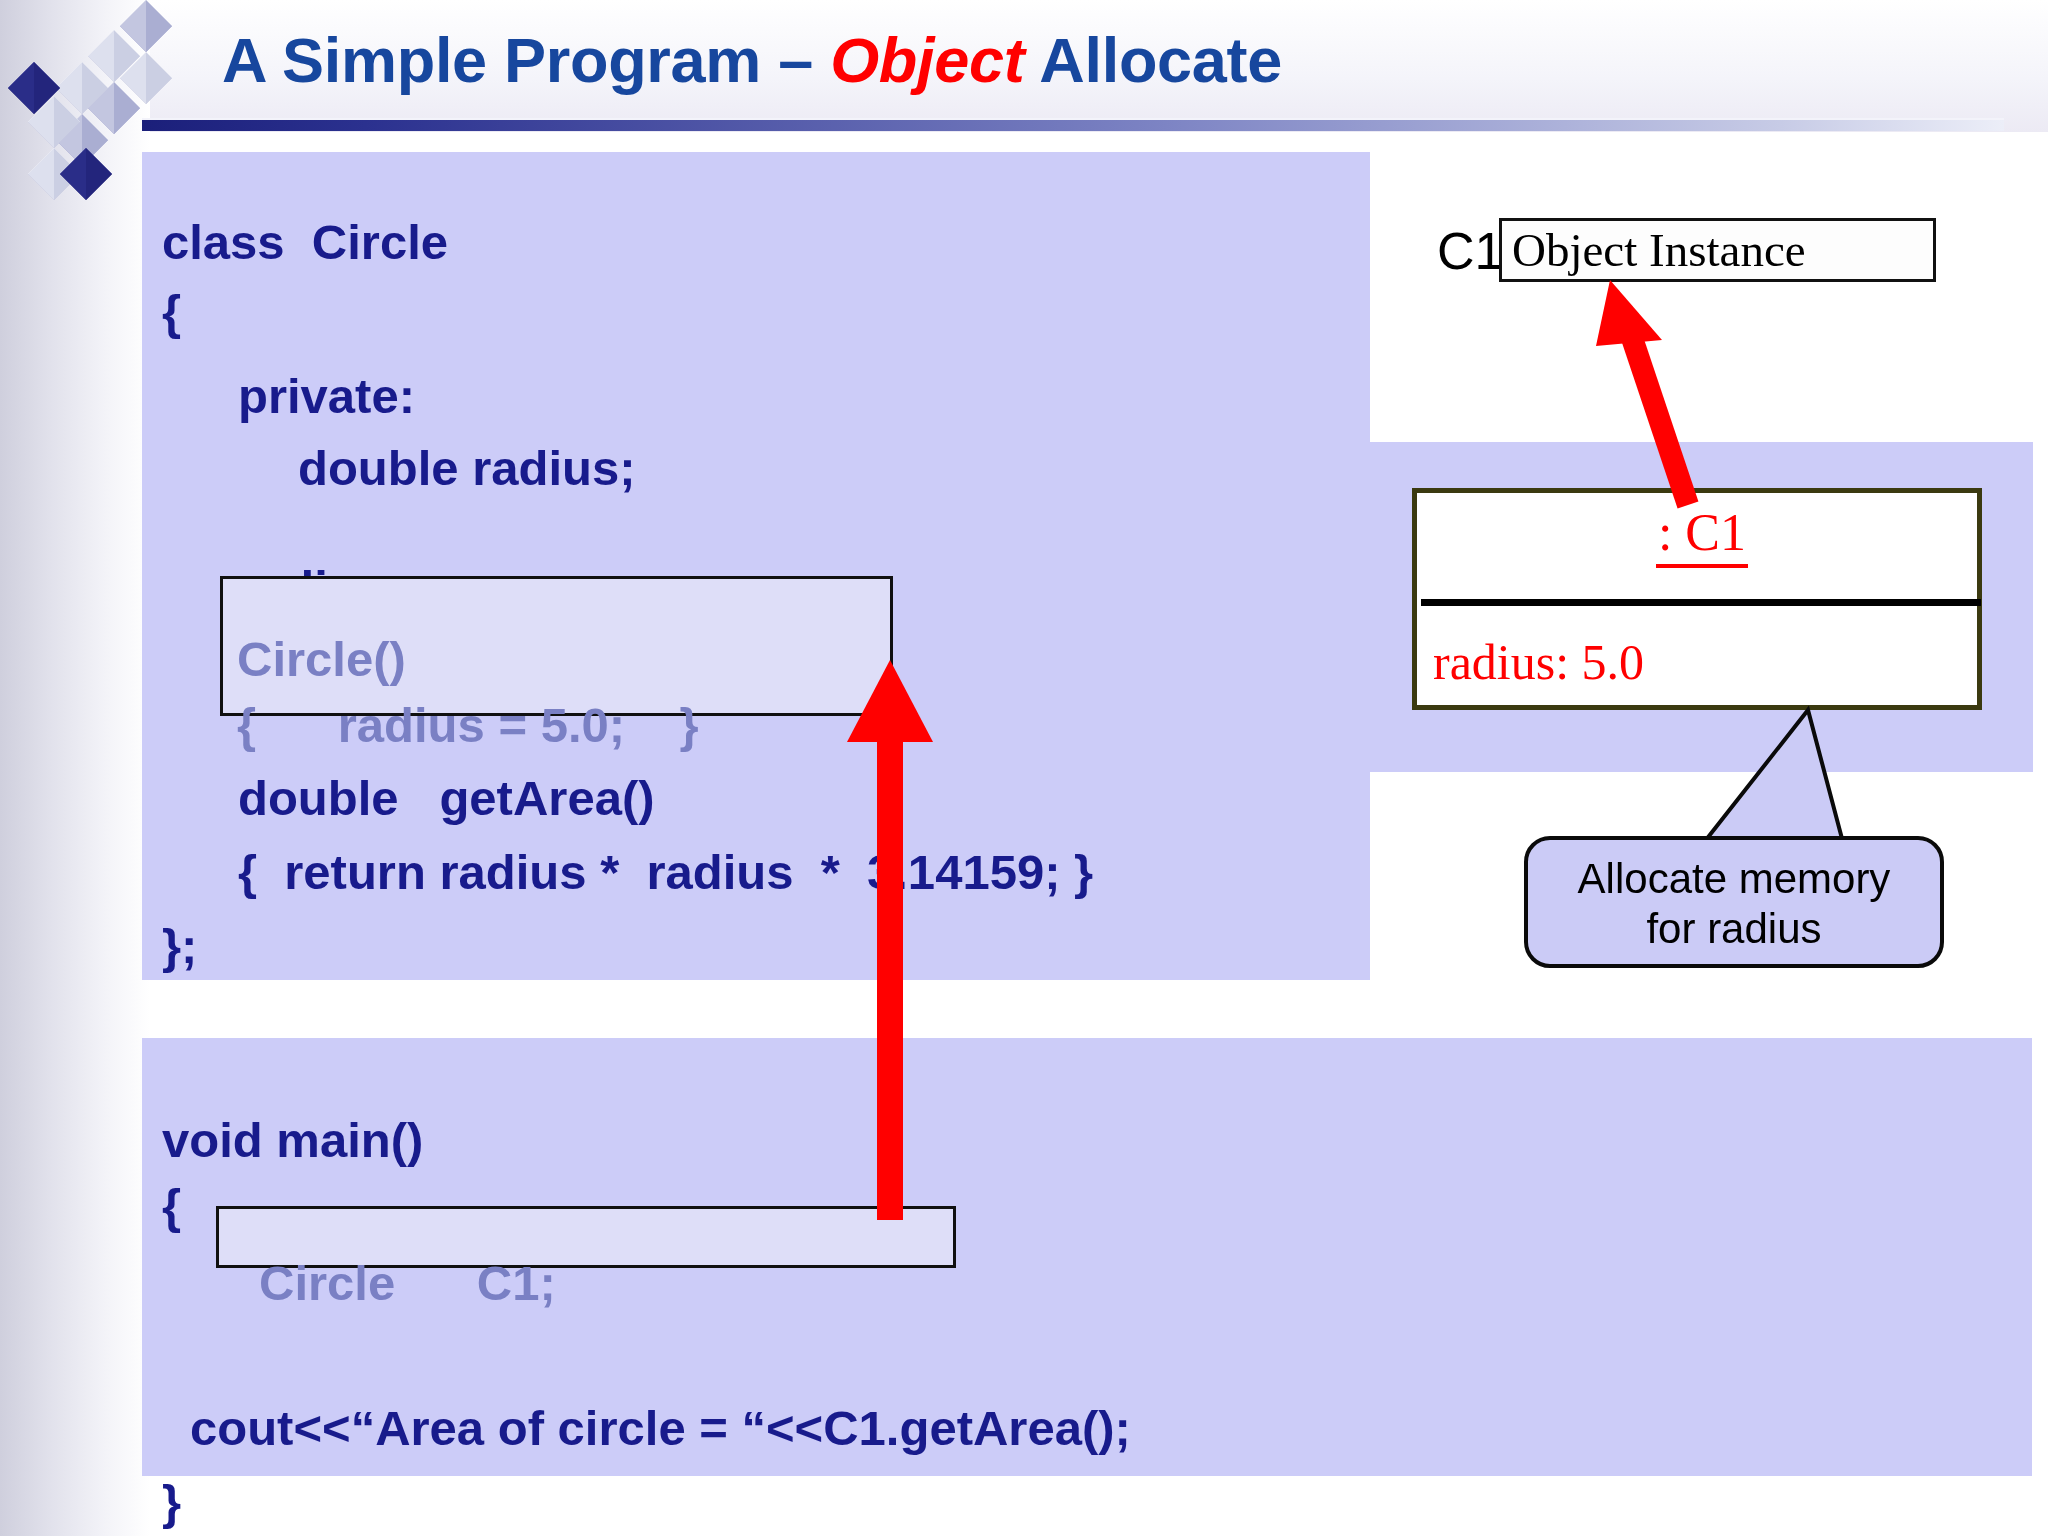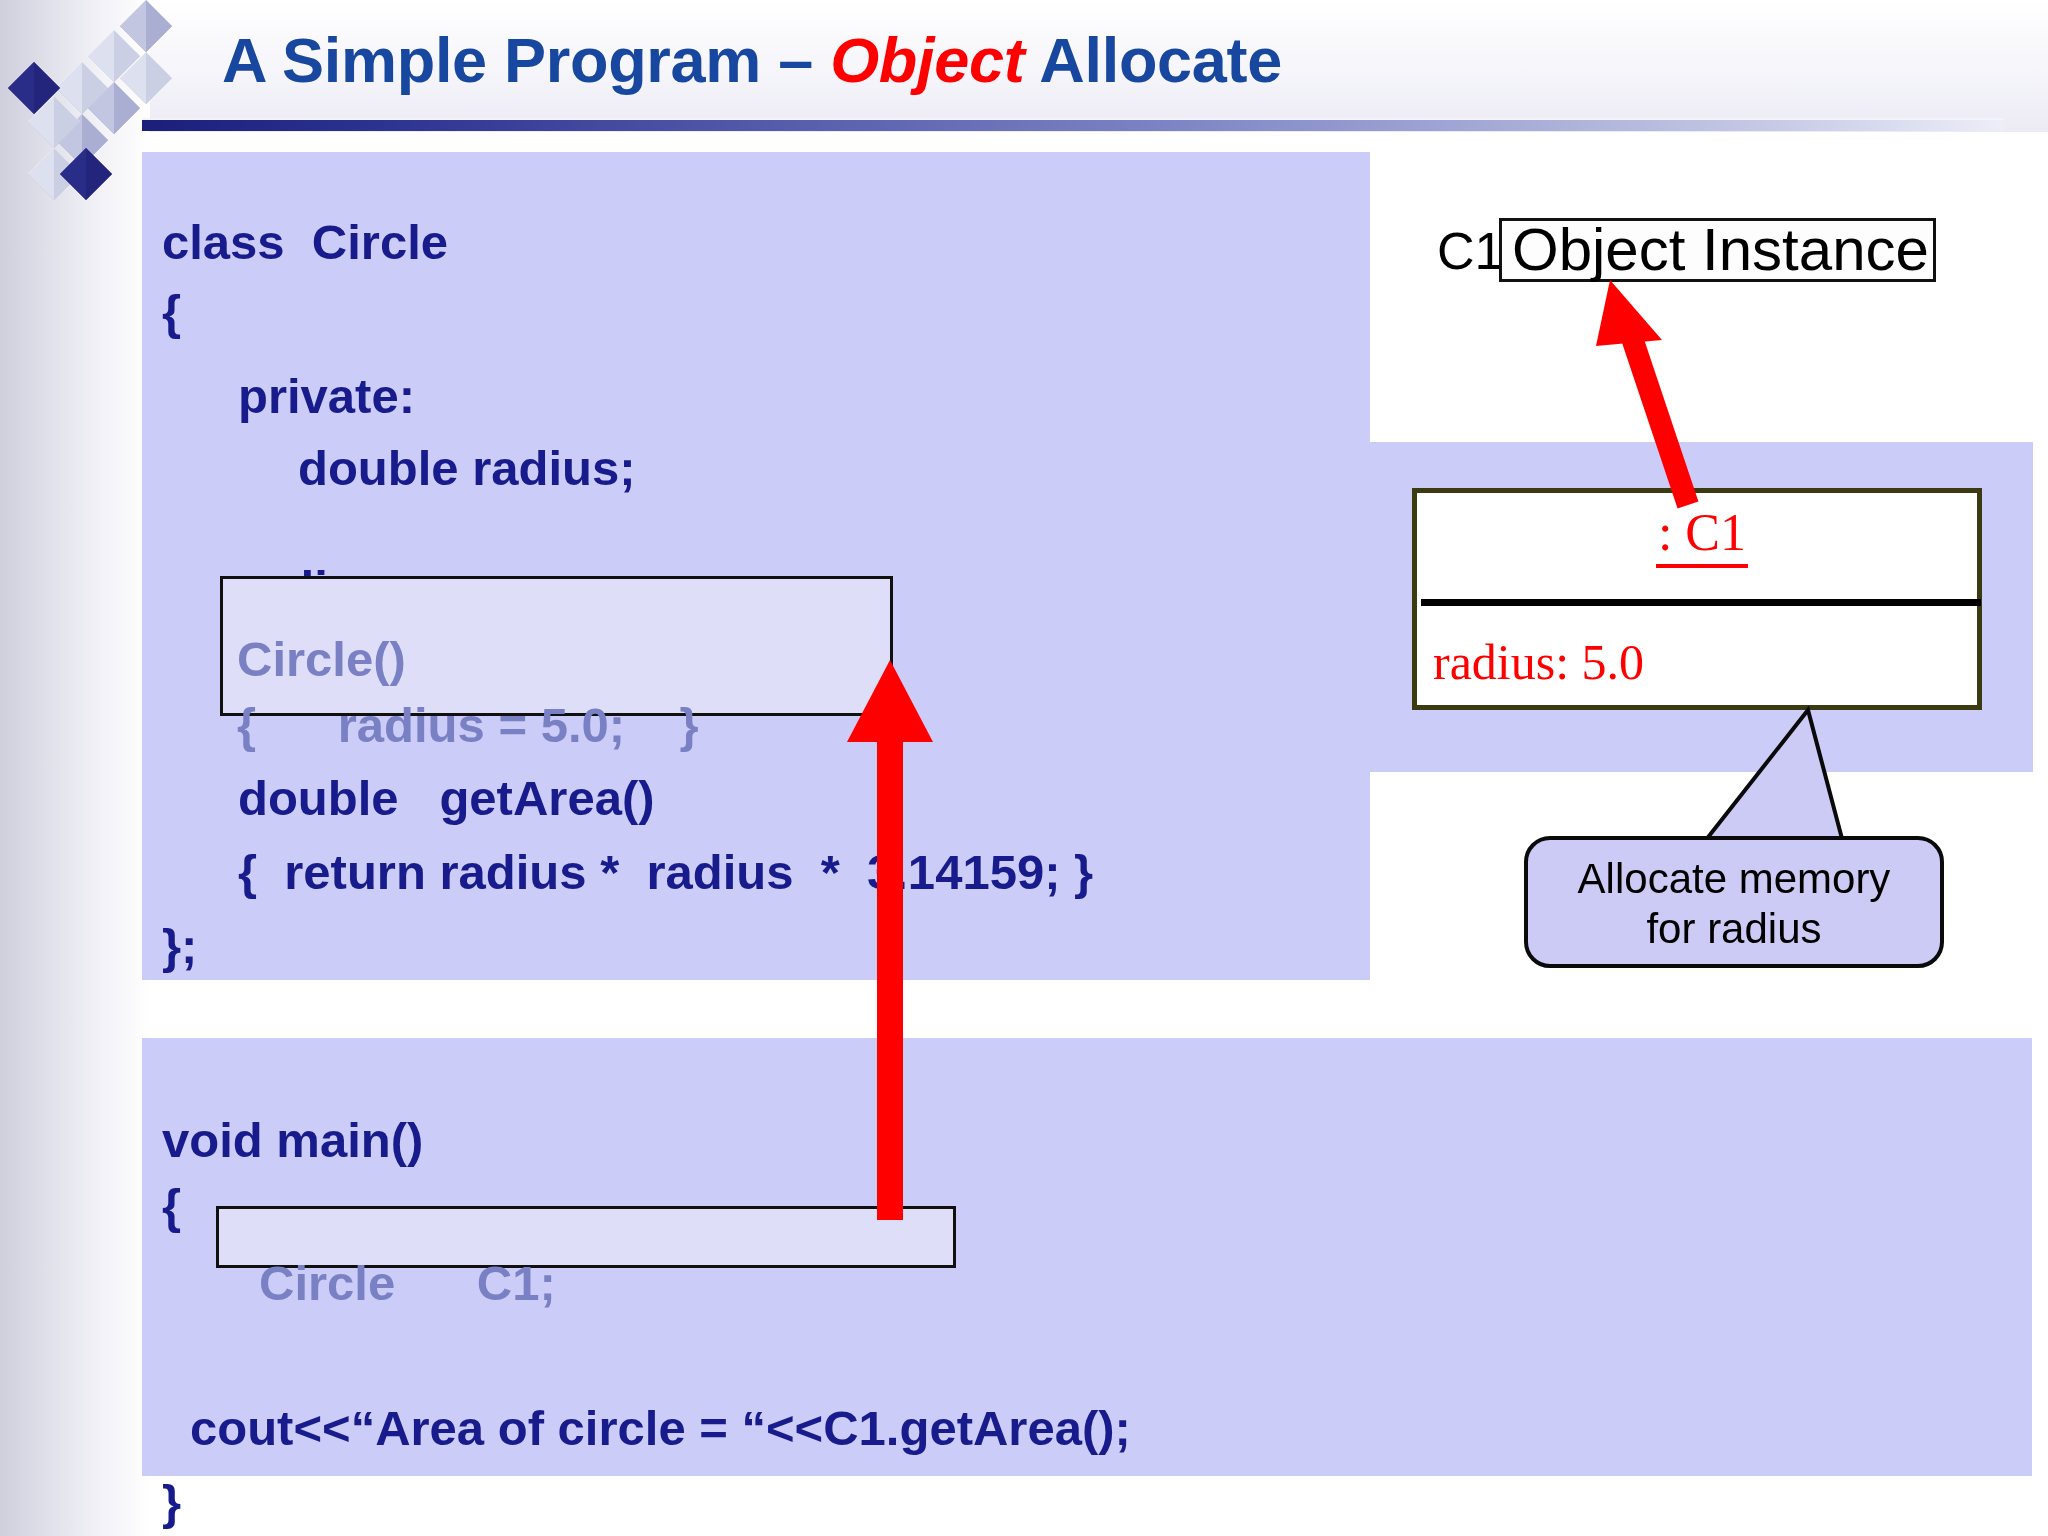--- a/index.html
+++ b/index.html
@@ -83,21 +83,21 @@
   
   #c1-label{
     position:absolute;left:1437px;top:225px;font-size:52px;font-weight:normal;
     color:#000000;line-height:52px;
   }
   #obj-instance-box{
     position:absolute;left:1499px;top:218px;width:437px;height:64px;
     border:3px solid #111111;background:#FDFDFD;box-sizing:border-box;
   }
   #obj-instance-text{
-    font-size:60px;color:#000000;line-height:58px;padding-left:10px;white-space:nowrap;
+    font-size:47px;color:#000000;line-height:58px;padding-left:10px;white-space:nowrap;font-family:Liberation Serif, serif;
   }
 
   
   #callout{
     position:absolute;left:1524px;top:836px;width:420px;height:132px;
     background:#CBCBF6;border:4px solid #0A0A0A;border-radius:26px;box-sizing:border-box;
     text-align:center;font-size:42px;color:#000000;line-height:50px;padding-top:14px;
   }
   #callout-tail{position:absolute;left:1690px;top:690px;width:230px;height:160px;}
 

